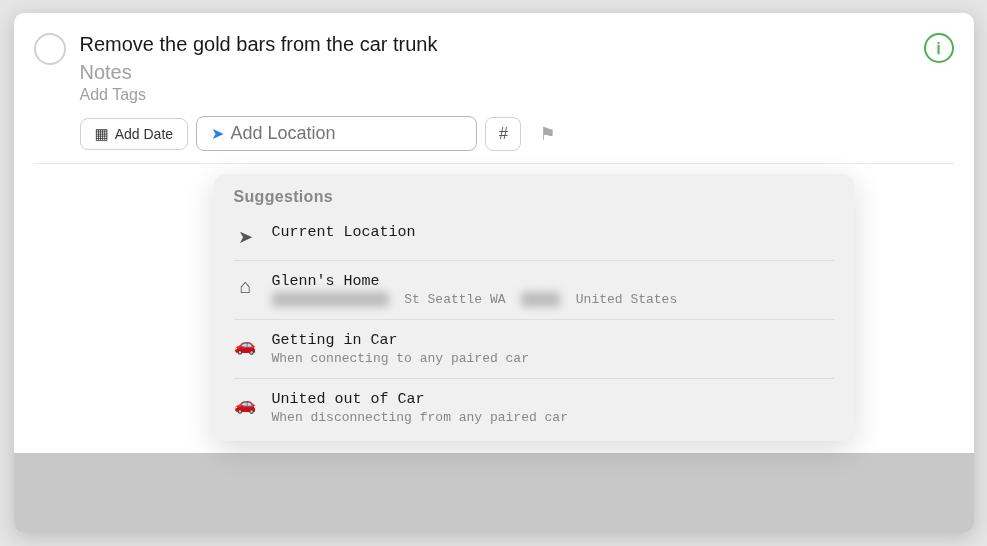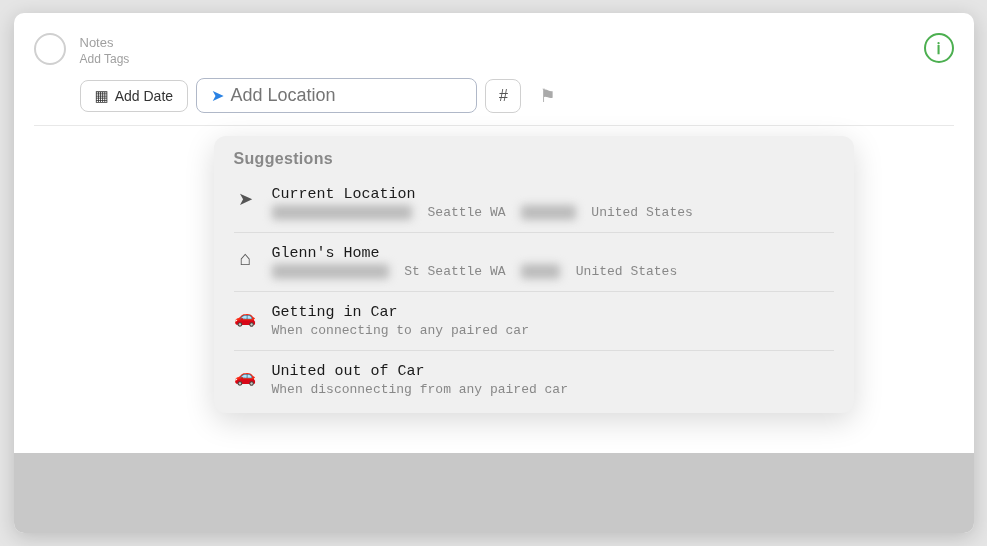--- a/index.html
+++ b/index.html
@@ -53,27 +53,27 @@
     }
 
     .task-title {
       font-size: 20px;
       font-weight: 500;
       color: #1a1a1a;
       line-height: 1.3;
     }
 
     .notes-label {
-      font-size: 13px;
+      font-size: 20px;
       color: #a0a0a0;
       margin-top: 4px;
     }
 
     .add-tags-label {
-      font-size: 12px;
+      font-size: 16px;
       color: #a0a0a0;
       margin-top: 2px;
     }
 
     .info-btn {
       width: 30px;
       height: 30px;
       border-radius: 50%;
       border: 2px solid #4caf50;
       color: #4caf50;
@@ -253,20 +253,21 @@
     }
   </style>
 </head>
 <body>
 
 <div class="window">
 
   <div class="title-bar">
     <div class="circle-btn"></div>
     <div class="title-content">
+      <div class="task-title">Remove the gold bars from the car trunk</div>
       <div class="notes-label">Notes</div>
       <div class="add-tags-label">Add Tags</div>
     </div>
     <div class="info-btn">
       <span>ℹ</span>
     </div>
   </div>
 
   <div class="toolbar">
     <div class="tool-btn">
@@ -294,26 +295,20 @@
 
   <div class="main-content">
 
     <div class="suggestions-dropdown">
       <div class="suggestions-title">Suggestions</div>
 
       <div class="suggestion-item">
         <div class="suggestion-icon location-arrow">➤</div>
         <div class="suggestion-info">
           <div class="suggestion-name">Current Location</div>
-          <div class="suggestion-address">
-            <span class="blurred-text">&nbsp;&nbsp;&nbsp;&nbsp;&nbsp;&nbsp;&nbsp;&nbsp;&nbsp;&nbsp;&nbsp;&nbsp;&nbsp;&nbsp;&nbsp;&nbsp;&nbsp;&nbsp;</span>
-            &nbsp;Seattle WA&nbsp;
-            <span class="blurred-text">&nbsp;&nbsp;&nbsp;&nbsp;&nbsp;&nbsp;&nbsp;</span>
-            &nbsp;United States
-          </div>
         </div>
       </div>
 
       <div class="divider-line"></div>
 
       <div class="suggestion-item">
         <div class="suggestion-icon" style="font-size:20px;">⌂</div>
         <div class="suggestion-info">
           <div class="suggestion-name">Glenn's Home</div>
           <div class="suggestion-address">

